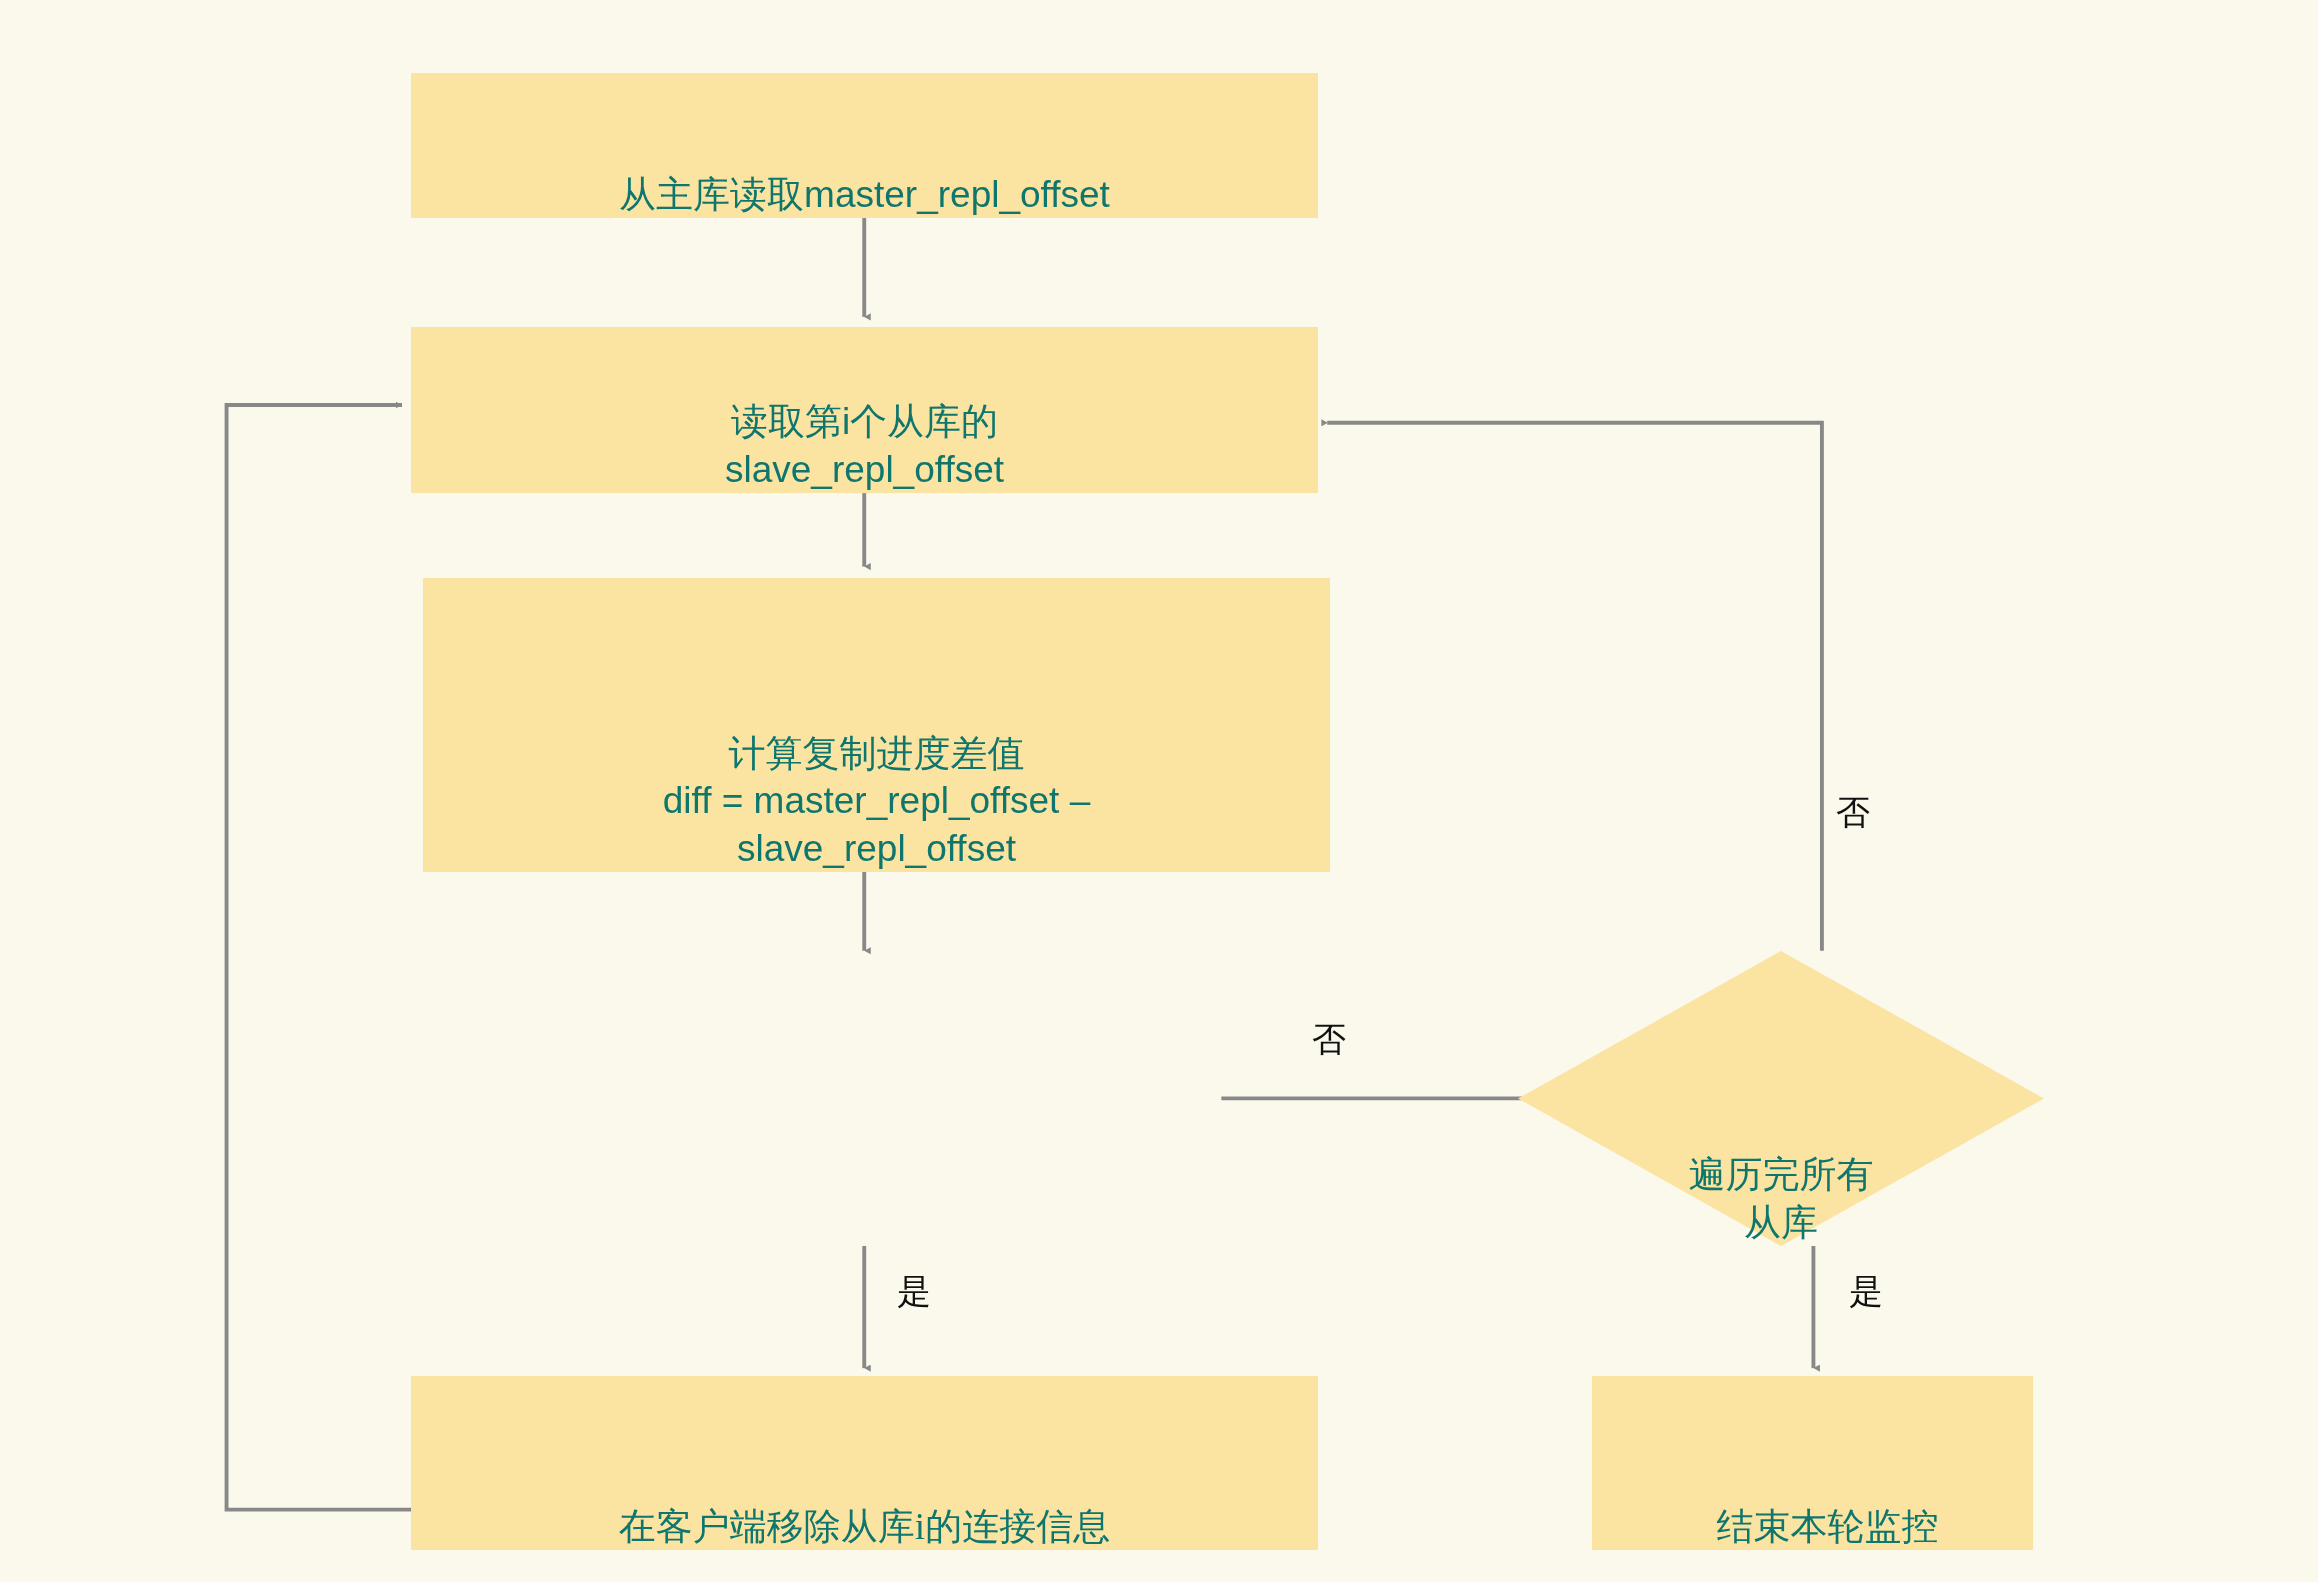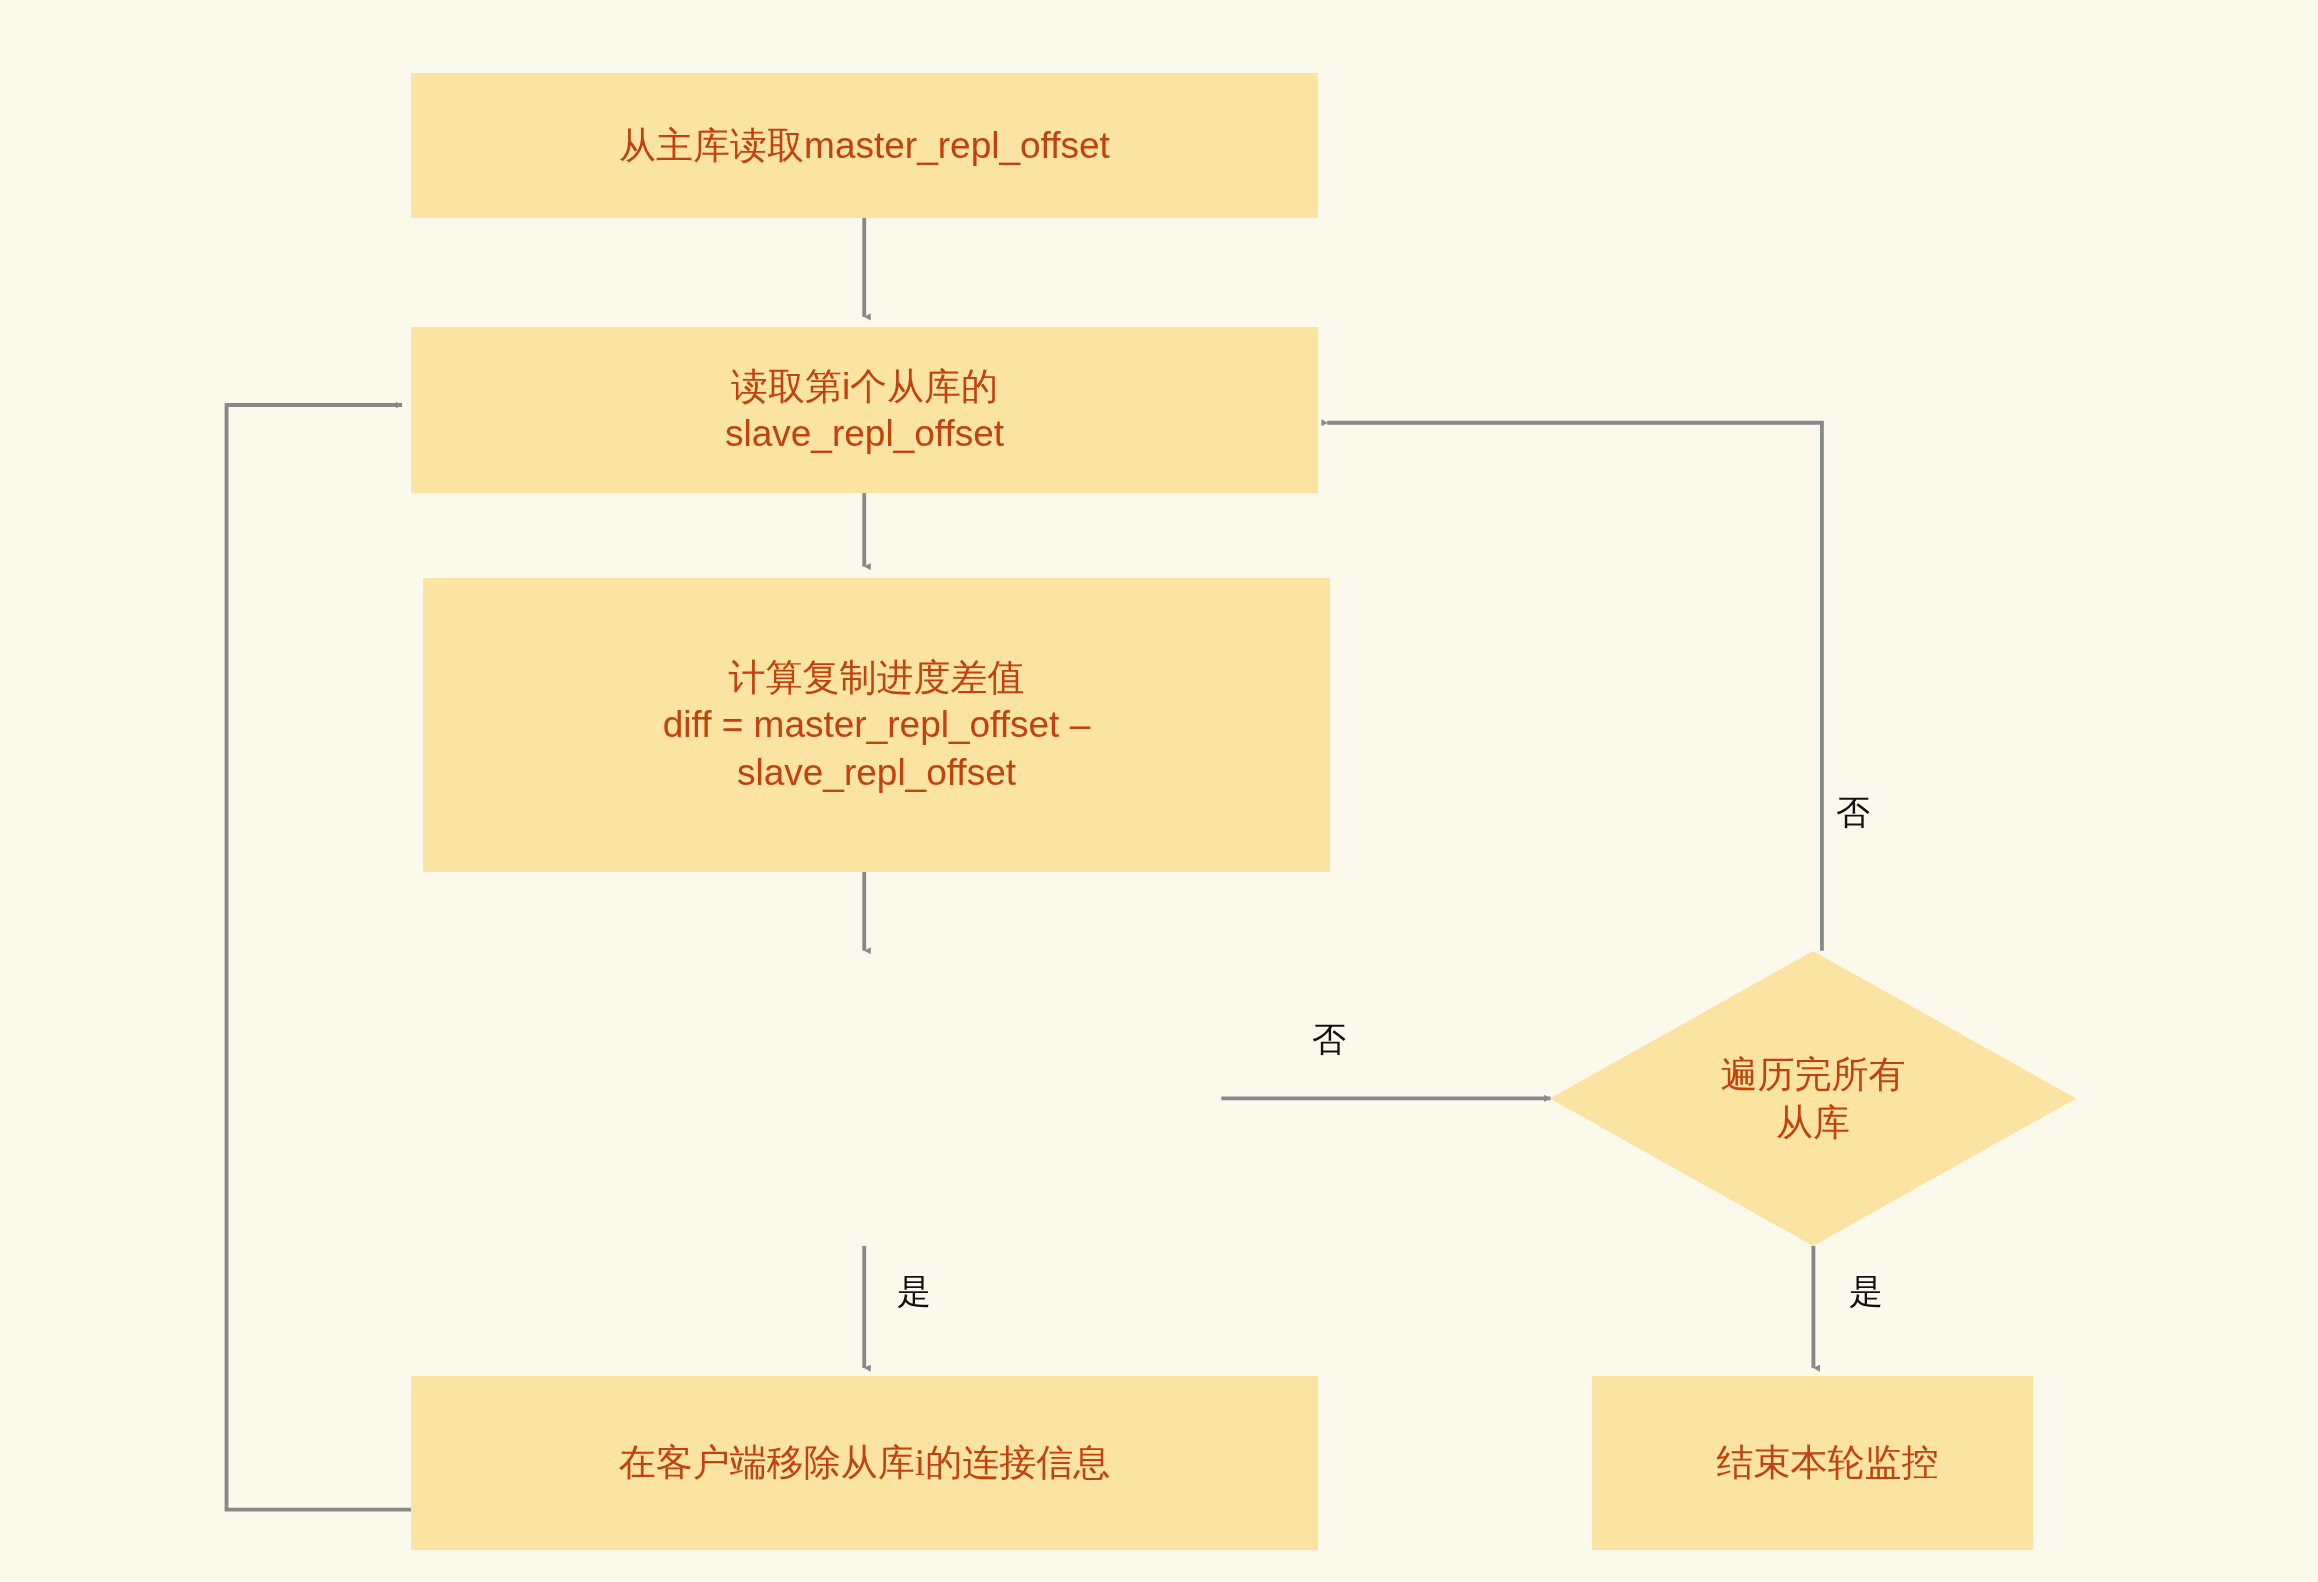--- a/index.html
+++ b/index.html
@@ -25,24 +25,24 @@
     left: 0;
     top: 0;
     width: 2319px;
     height: 1583px;
     pointer-events: none;
   }
   .node {
     position: absolute;
     box-sizing: border-box;
     display: flex;
-    align-items: center;
+    align-items: flex-end;
     justify-content: center;
     text-align: center;
-    color: #c2410c;
+    color: #0f766e;
     font-size: 37px;
     line-height: 1.28;
     white-space: pre-line;
   }
   .process-node {
     background: #FBE3A1;
   }
   .decision-node {
     background: transparent;
   }
@@ -115,21 +115,21 @@
 slave_repl_offset</span>
   </div>
 
   <div class="node process-node" style="left:423px; top:578px; width:907px; height:294px;">
     <span>计算复制进度差值
 diff = master_repl_offset –
 slave_repl_offset</span>
   </div>
 
 
-  <div class="node decision-node" style="left:1550px; top:951px; width:526px; height:295px;">
+  <div class="node decision-node" style="left:1518px; top:951px; width:526px; height:295px;">
     <span class="decision-shape"></span>
     <span class="decision-label">遍历完所有
 从库</span>
   </div>
 
   <div class="node process-node" style="left:411px; top:1376px; width:907px; height:174px;font-family:Liberation Serif, serif;">
     <span>在客户端移除从库i的连接信息</span>
   </div>
 
   <div class="node process-node" style="left:1592px; top:1376px; width:441px; height:174px;padding-left:30px;">

